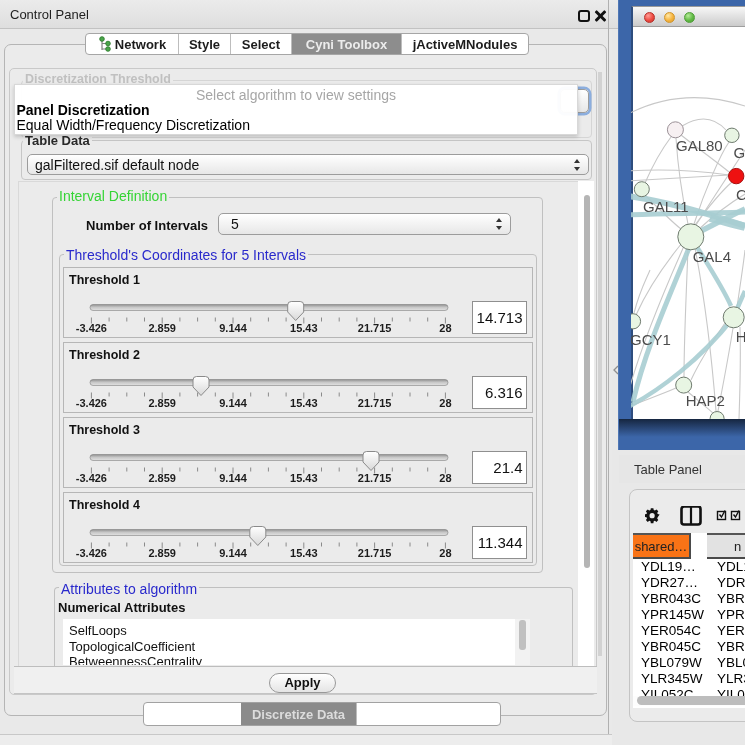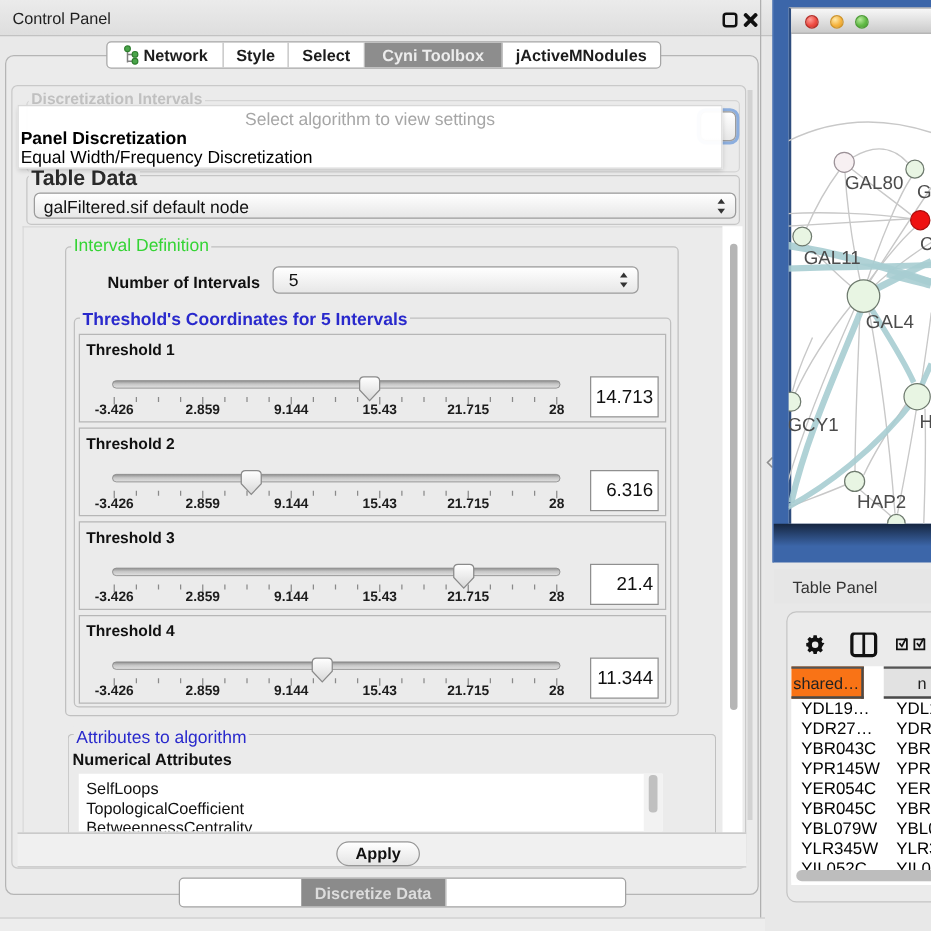--- a/index.html
+++ b/index.html
@@ -131,44 +131,44 @@
         <circle cx="10" cy="13" r="2.3" fill="#4aa54a" stroke="#2e7d2e" stroke-width="0.9"></circle>
       </svg>
       Network</div>
     <div class="seg" style="width:52px;">Style</div>
     <div class="seg" style="width:61px;">Select</div>
     <div class="seg sel" style="width:110px;">Cyni Toolbox</div>
     <div class="seg" style="width:126px;">jActiveMNodules</div>
   </div>
 
   <div class="group" style="left:21px; top:80px; width:571px; height:58px; border-color:#d5d5d5;"></div>
-  <div class="gtitle" style="left:23px; top:72px; font-size:12.5px; font-weight:bold; color:#c0c0c0;">Discretization Intervals</div>
+  <div class="gtitle" style="left:23px; top:72px; font-size:12.5px; font-weight:bold; color:#c0c0c0;">Discretization Threshold</div>
   <div class="combo" style="left:560px; top:89px; width:29px; height:24px; box-shadow:0 0 0 2.5px #8caede;"></div>
 
   <div class="group" style="left:21px; top:140px; width:571px; height:40px; border-color:#c6c6c6;"></div>
-  <div class="gtitle" style="left:23px; top:133px; font-size:17px; font-weight:bold; color:#2a2a2a;text-align:center;">Table Data</div>
+  <div class="gtitle" style="left:23px; top:133px; font-size:13px; font-weight:bold; color:#2a2a2a;text-align:center;">Table Data</div>
   <div class="combo" style="left:27px; top:154px; width:562px; height:21px;">
     <span class="txt">galFiltered.sif default node</span>
       <span class="arr"></span>
   </div>
 
   <div class="abs" style="left:18px; top:181px; width:560px; height:485px; border-left:1px solid #d9d9d9; border-top:1px solid #d9d9d9;"></div>
   <div class="vsb-track" style="left:578px; top:181px; width:16px; height:485px;"></div>
   <div class="sb-thumb" style="left:584px; top:195px; width:6px; height:373px;"></div>
 
   <div class="group" style="left:52px; top:197px; width:491px; height:376px;"></div>
   <div class="gtitle" style="left:57px; top:188px; font-size:14px; color:#35d435;">Interval Definition</div>
   <div class="abs" style="left:86px; top:218px; font-size:13px; font-weight:bold; color:#111;">Number of Intervals</div>
   <div class="combo" style="left:218px; top:213px; width:293px; height:22px;">
     <span class="txt" style="left:12px;">5</span>
       <span class="arr"></span>
   </div>
 
   <div class="group" style="left:59px; top:254px; width:478px; height:312px;"></div>
-  <div class="gtitle" style="left:64px; top:247px; font-size:14px; color:#2929cc;font-weight:bold;">Threshold's Coordinates for 5 Intervals</div>
+  <div class="gtitle" style="left:64px; top:247px; font-size:14px; color:#2929cc;">Threshold's Coordinates for 5 Intervals</div>
 
   <div class="throw" style="top:266.5px;">
   <div class="ttl">Threshold 1</div>
   <svg class="abs" style="left:0px; top:28px;" width="470" height="40" viewBox="0 0 470 40">
     <defs>
           <g id="ticks">
             <line x1="27.4" y1="21.5" x2="27.4" y2="27.5" stroke="#8a8a8a" stroke-width="1"></line>
             <line x1="45.1" y1="21.5" x2="45.1" y2="25.5" stroke="#8a8a8a" stroke-width="1"></line>
             <line x1="62.8" y1="21.5" x2="62.8" y2="25.5" stroke="#8a8a8a" stroke-width="1"></line>
             <line x1="80.5" y1="21.5" x2="80.5" y2="25.5" stroke="#8a8a8a" stroke-width="1"></line>

